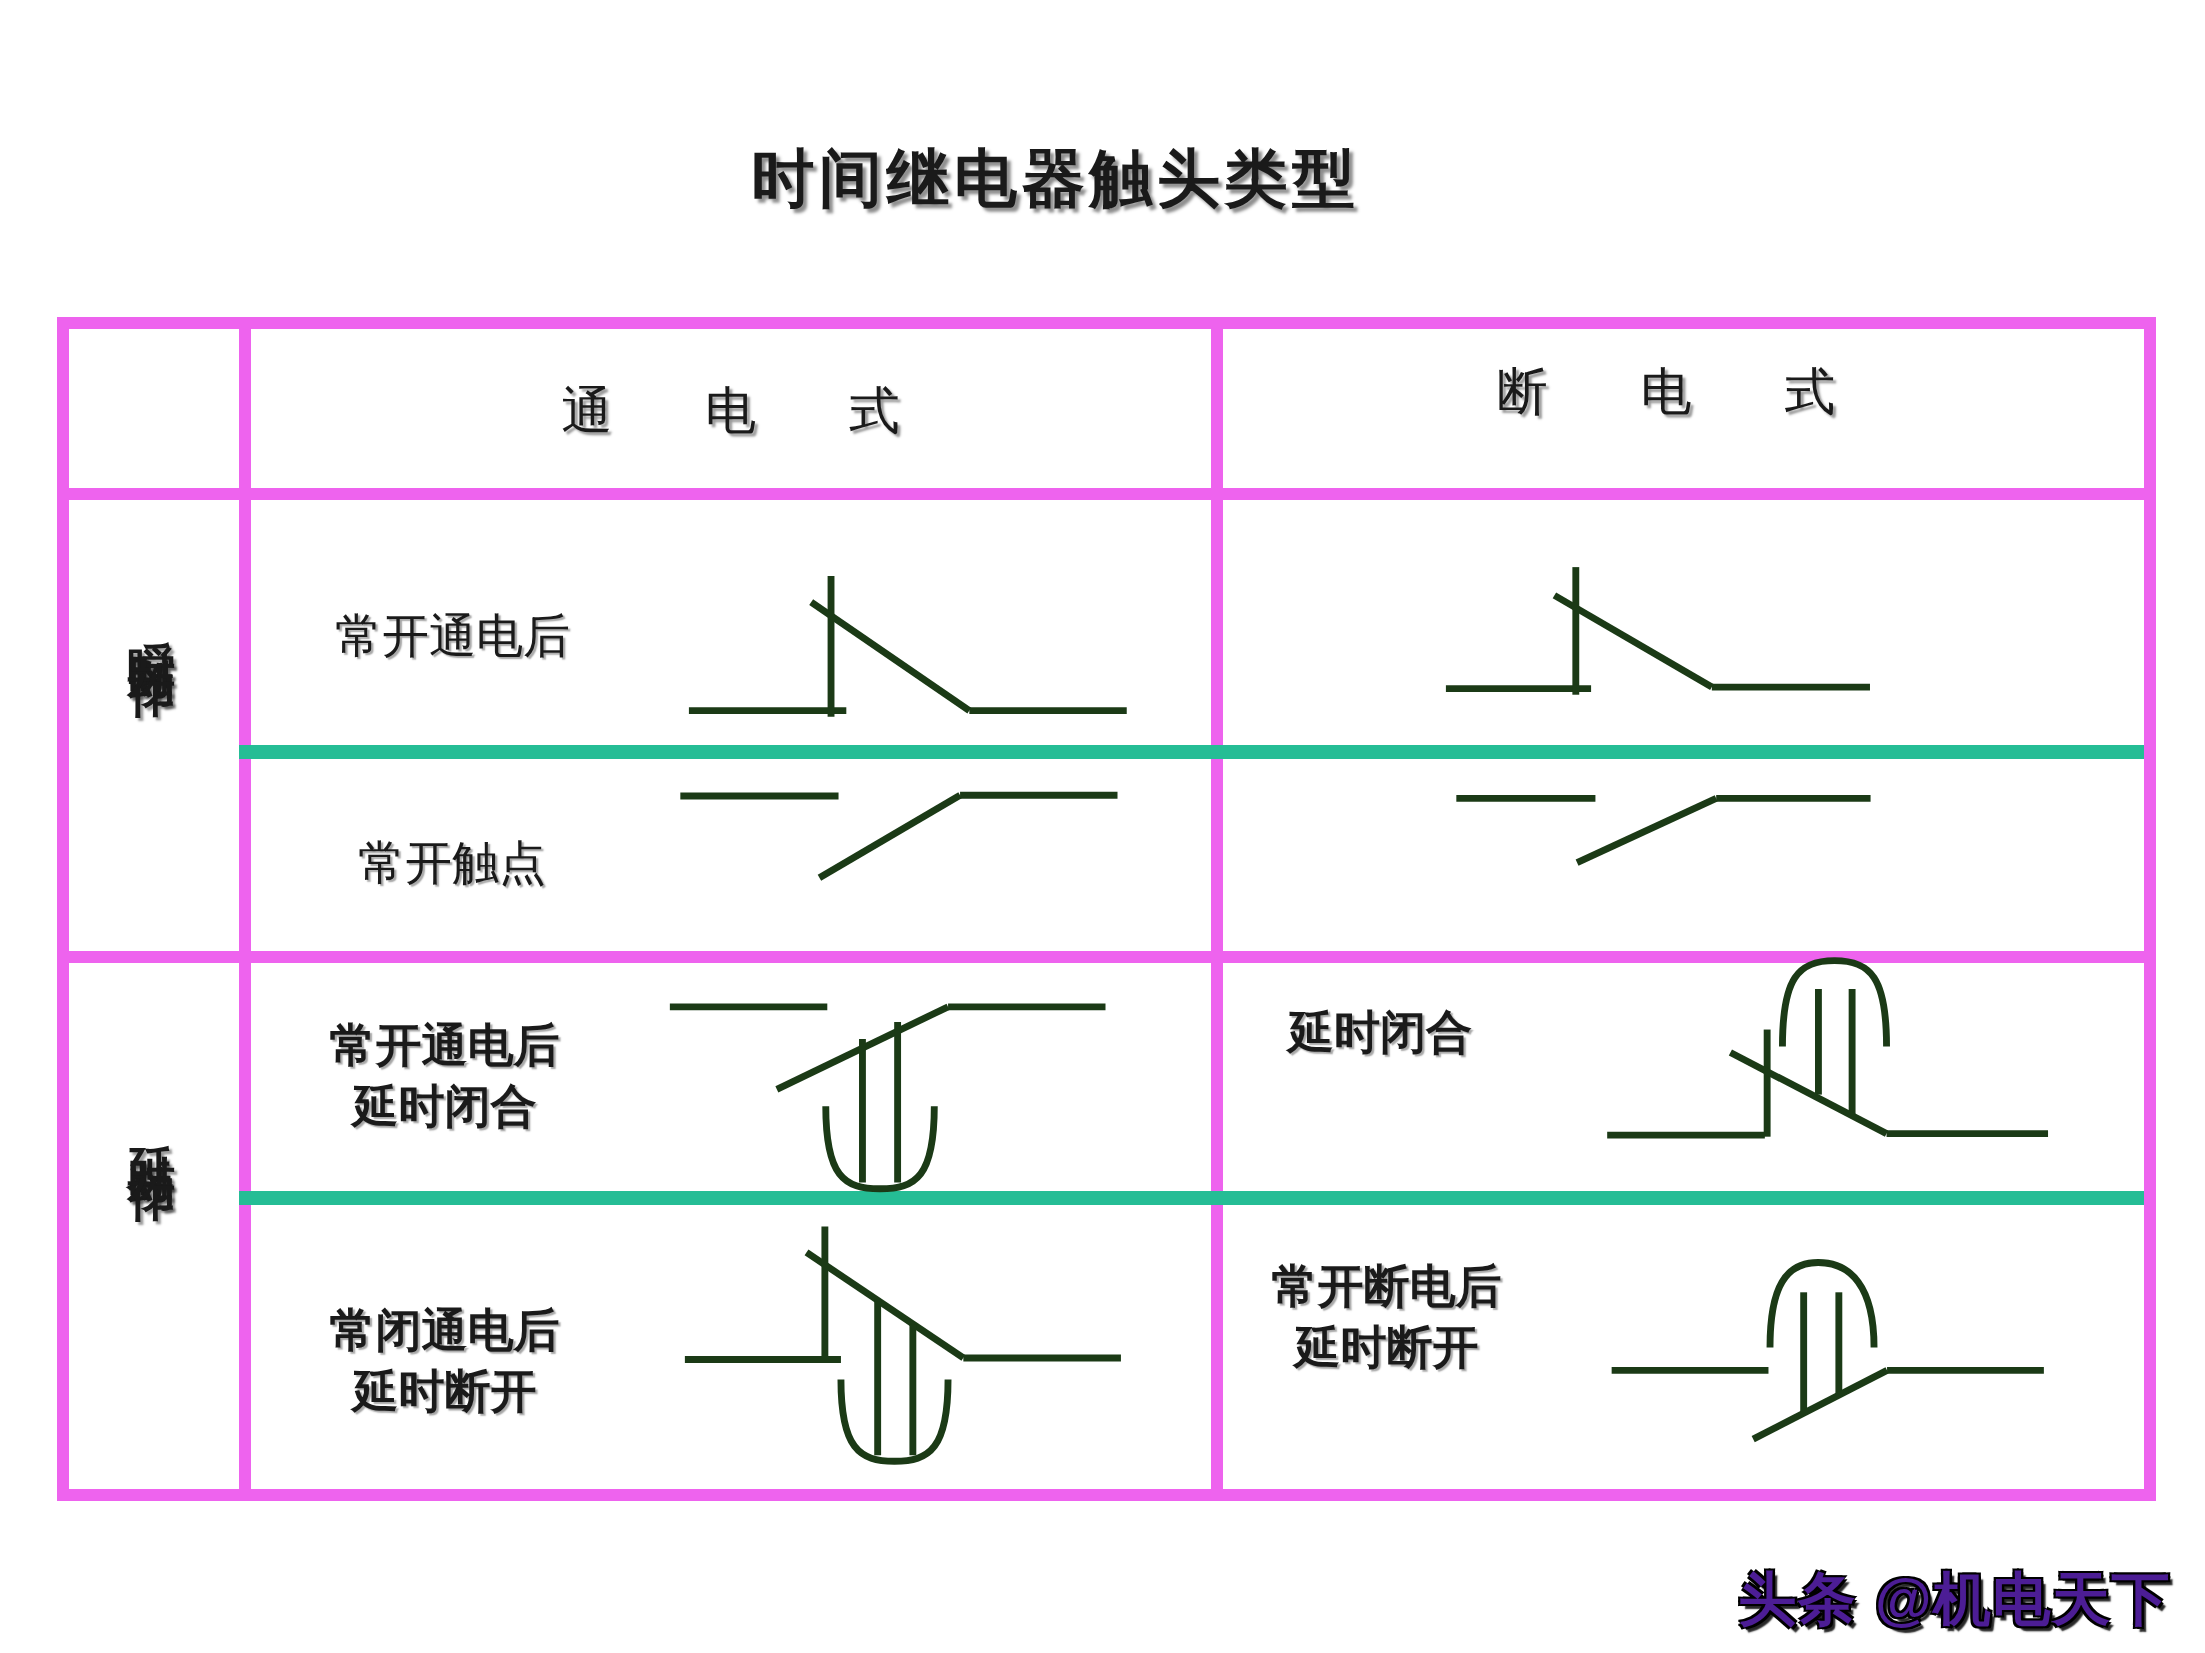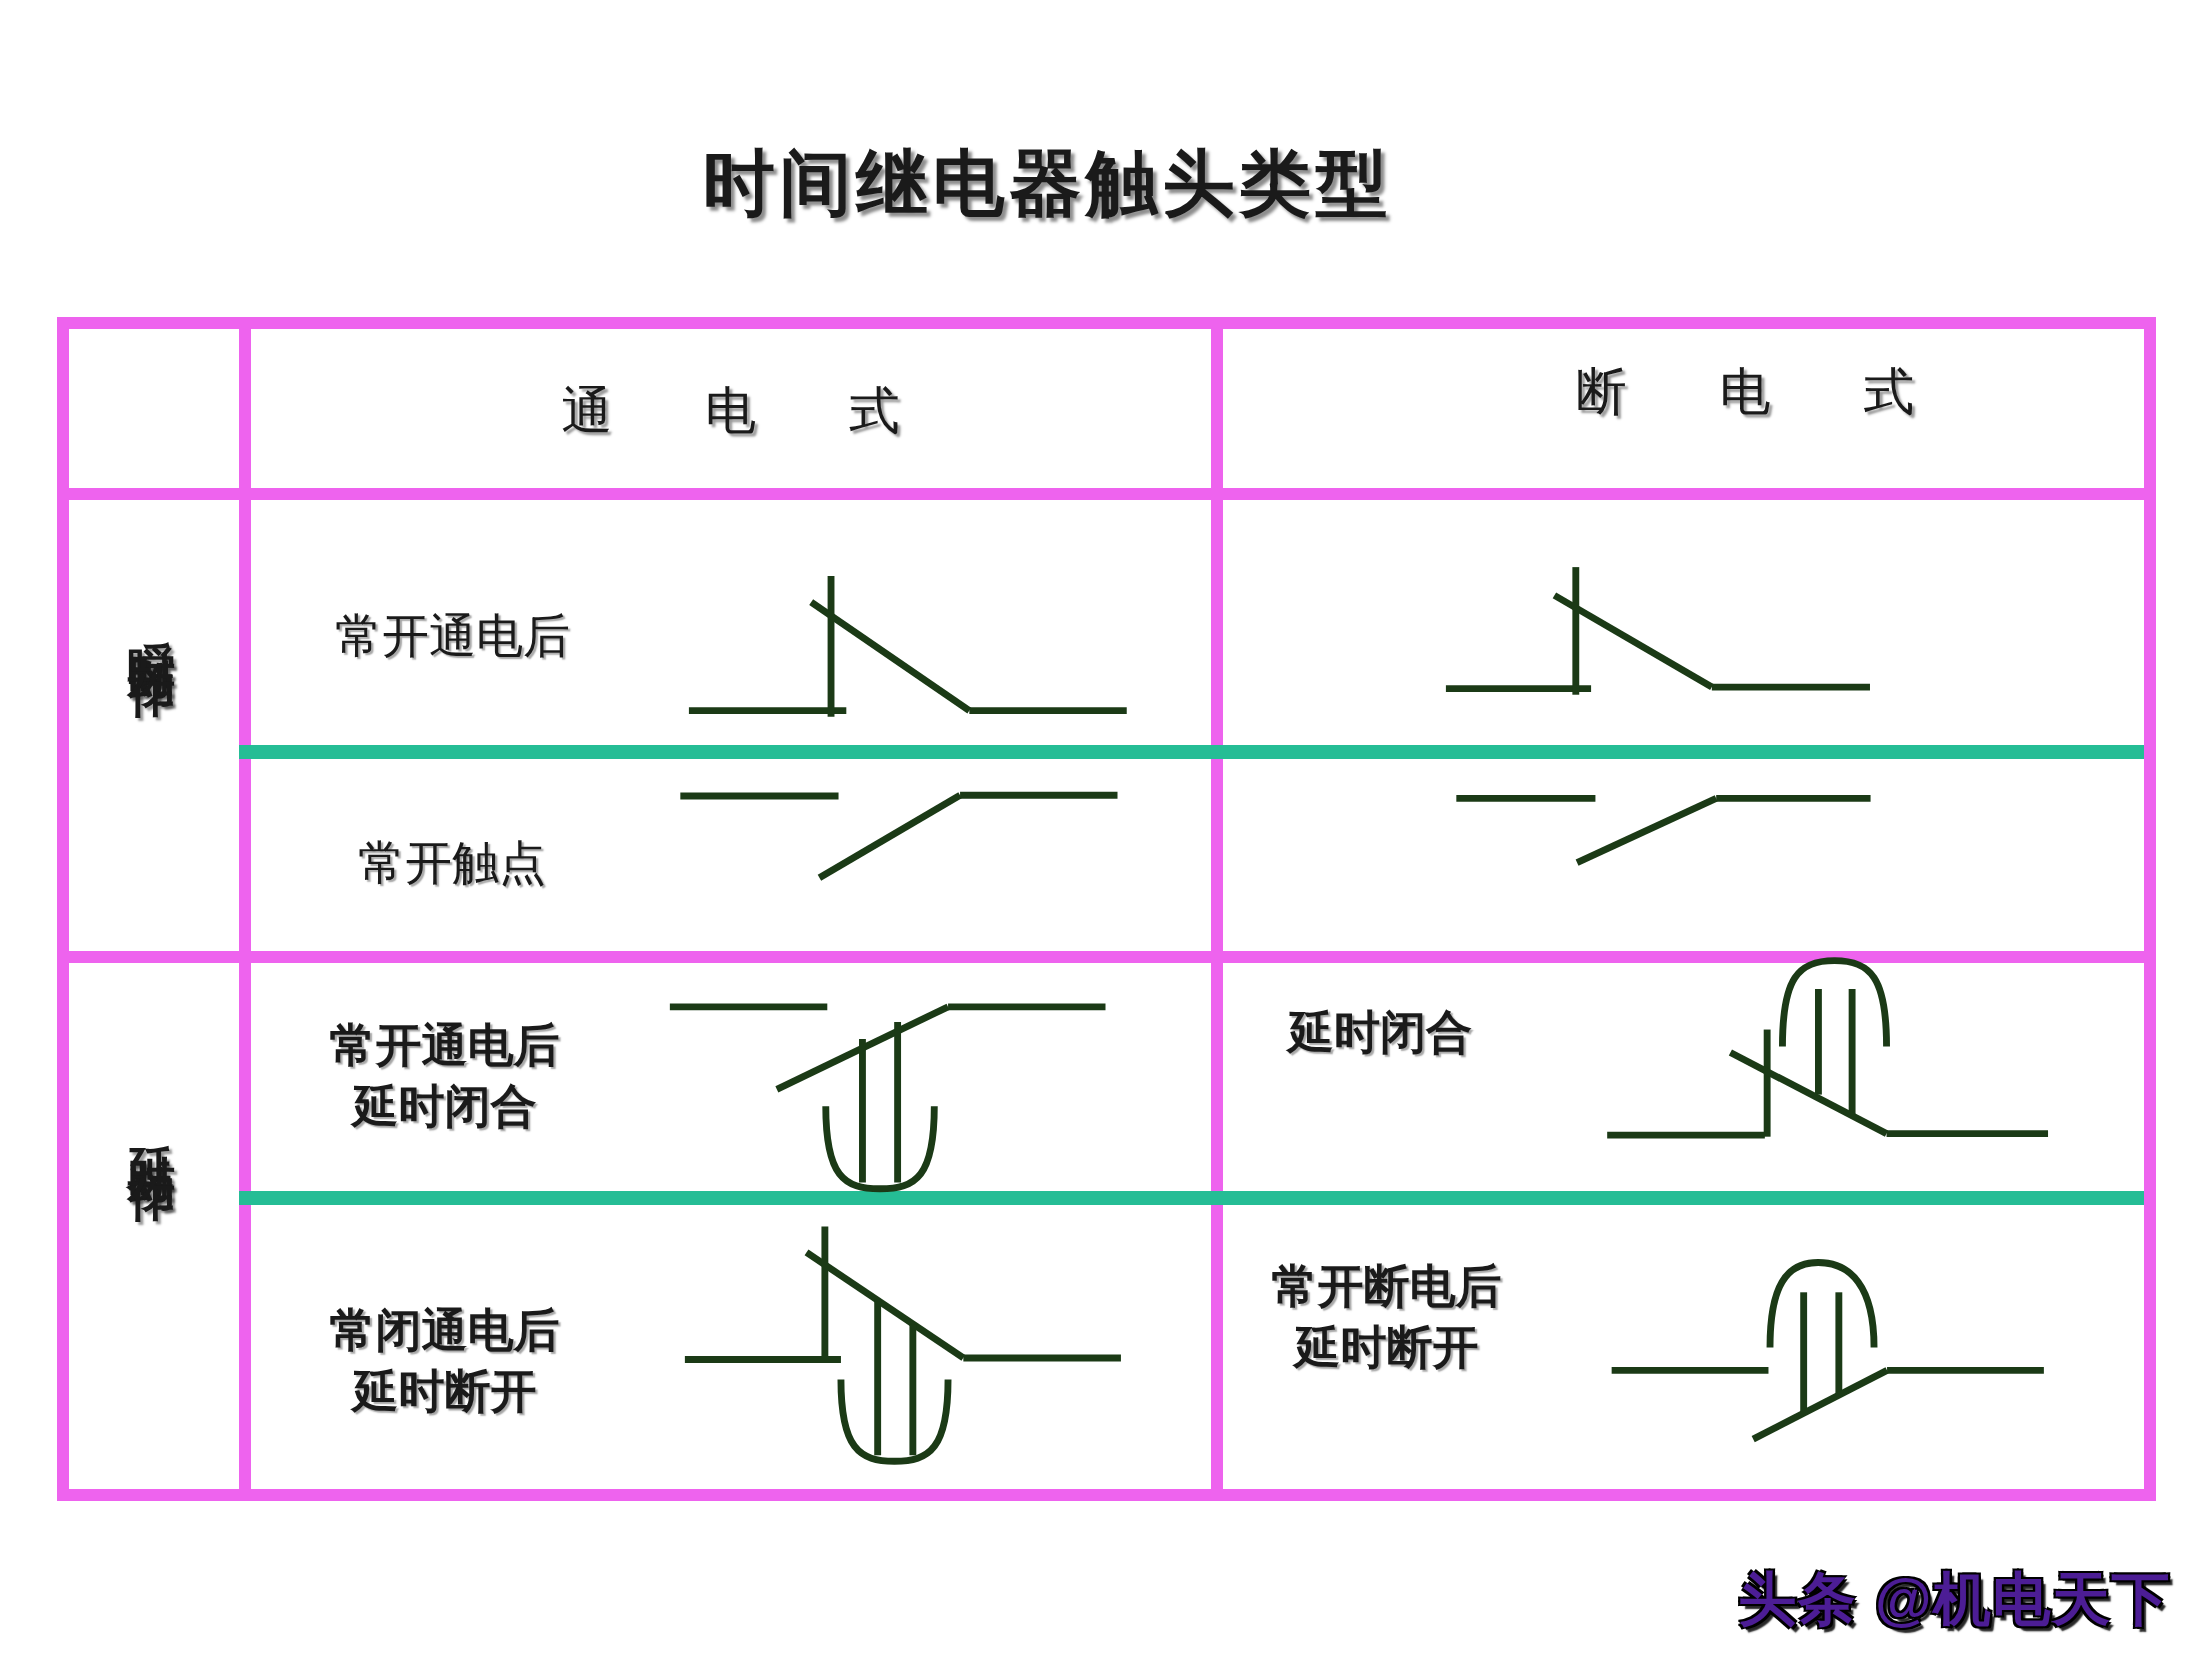--- a/index.html
+++ b/index.html
@@ -2,36 +2,36 @@
 <html style="font-size:12.3px"><head>
 <meta charset="utf-8">
 <style>
   html,body{margin:0;padding:0;background:#ffffff;}
   body{width:2205px;height:1654px;position:relative;overflow:hidden;
        font-family:"Liberation Serif","DejaVu Serif",serif;color:#1a1a1a;}
 
   .abs{position:absolute;}
 
   
-  .title{left:0;top:136px;width:2095px;text-align:center;
-         font-size:72px;font-weight:700;letter-spacing:4.6px;
+  .title{left:8px;top:136px;width:2095px;text-align:center;
+         font-size:63px;font-weight:700;letter-spacing:4.6px;
          text-shadow:3.8px 3.8px 3.1px rgba(0,0,0,0.45);}
 
   
   .grid-table{left:57px;top:317px;width:2099px;height:1184px;
               border:12.3px solid #ee63ee;box-sizing:border-box;}
   .vline{position:absolute;top:0;bottom:0;width:11.5px;background:#ee63ee;}
   .hline{position:absolute;left:0;right:0;height:11.5px;background:#ee63ee;}
   .teal{position:absolute;height:13.8px;background:#25bd95;left:170px;right:0;}
 
   
   .col-header{font-size:51px;font-weight:400;text-align:center;
               word-spacing:80px;text-shadow:3.1px 3.1px 2.3px rgba(0,0,0,0.4);}
   .hdr-energized{left:248px;width:965px;top:377px;}
-  .hdr-deenergized{left:1284px;width:922px;top:358px;}
+  .hdr-deenergized{left:1205px;width:922px;top:358px;}
 
   
   .group-label{writing-mode:vertical-rl;text-orientation:upright;
                font-size:47px;font-weight:700;letter-spacing:10.7px;
                text-shadow:3.1px 3.1px 2.3px rgba(0,0,0,0.4);left:121px;}
   .g1{top:603px;}
   .g2{top:1107px;}
 
   
   .cell-label{font-size:47px;text-shadow:2.3px 2.3px 1.5px rgba(0,0,0,0.35);white-space:nowrap;}

